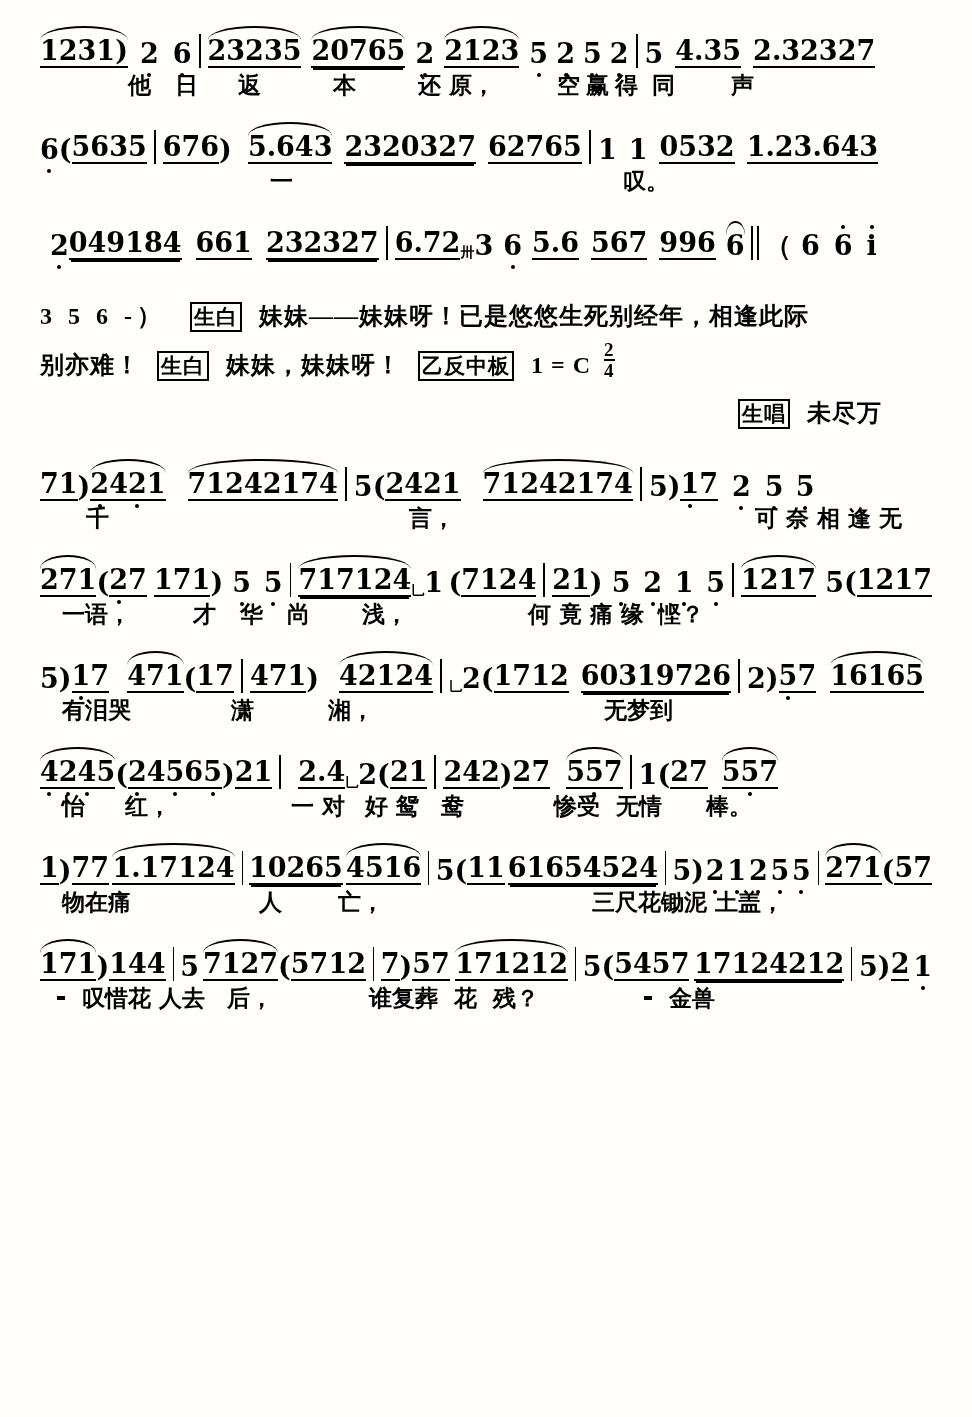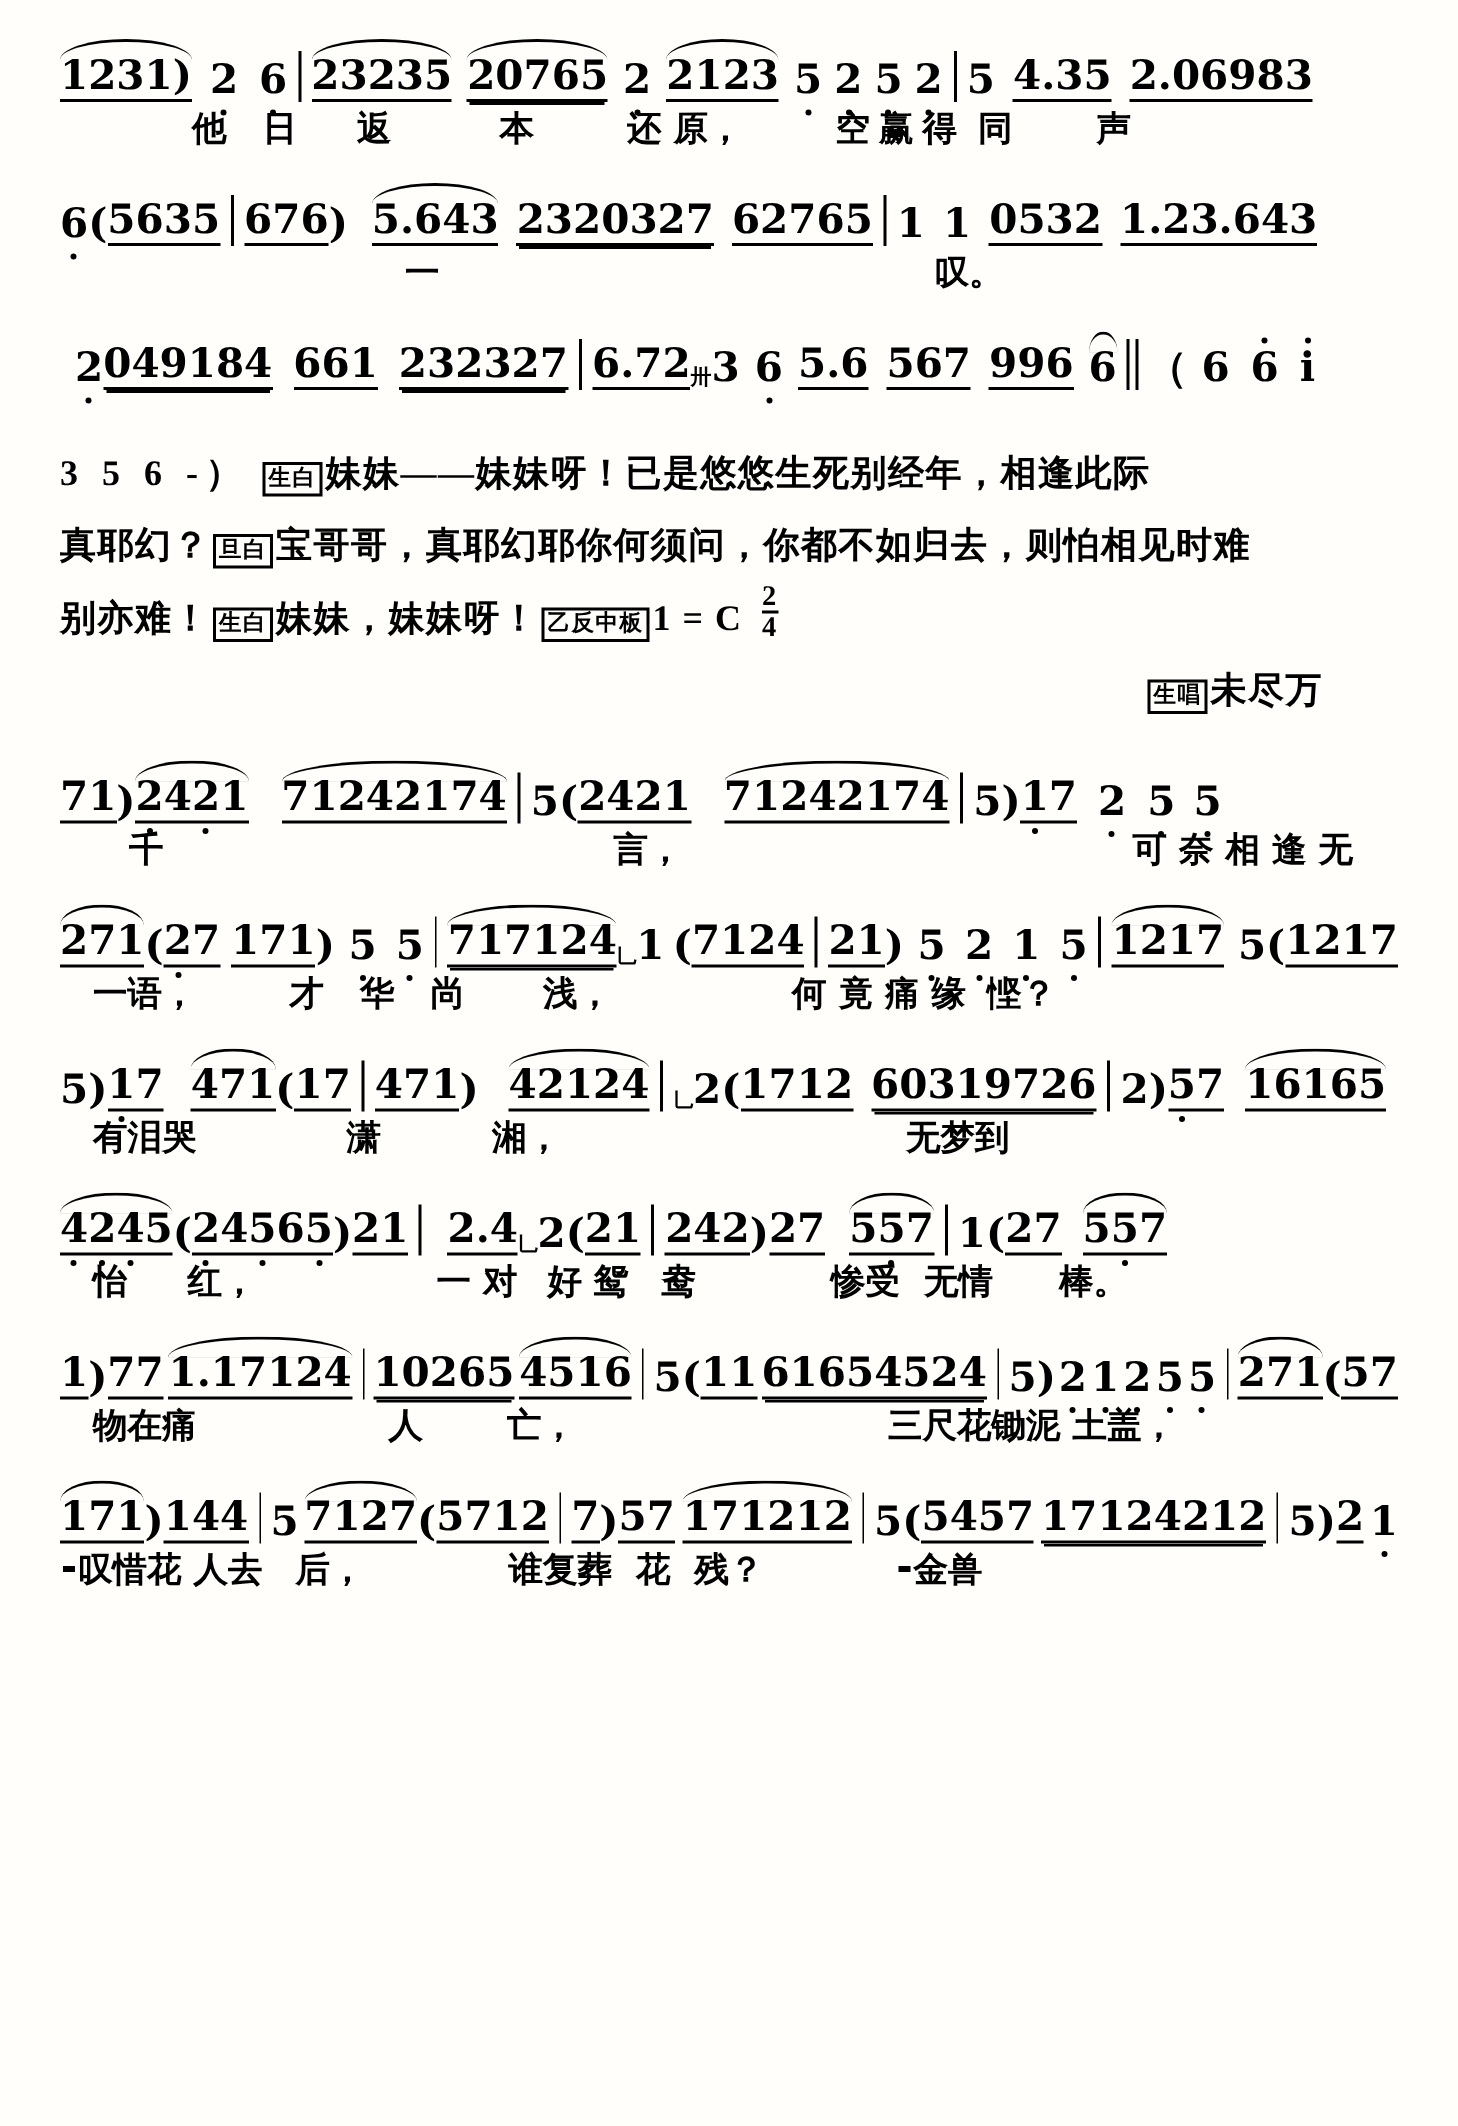--- a/index.html
+++ b/index.html
@@ -129,22 +129,22 @@
     font-size: 24px;
     font-weight: bold;
     line-height: 2.0;
     letter-spacing: 1px;
     margin: 2px 0 6px 0;
   }
   .role {
     display: inline-block;
     border: 2px solid #000;
     padding: 0 2px;
-    margin: 0 2px;
-    font-size: 15px;
+    margin: 0 17px;
+    font-size: 21px;
     line-height: 1.25;
   }
   .frac {
     display: inline-block;
     text-align: center;
     font-size: 19px;
     line-height: 1.0;
     vertical-align: -4px;
     margin: 0 6px;
   }
@@ -193,21 +193,21 @@
         <span class="dotu">2</span>
         <span class="sp" style="width:8px"></span>
         <span class="dotu">5</span>
         <span class="sp" style="width:8px"></span>
         <span class="dotu">2</span>
         <span class="bar"></span>
         <span>5</span>
         <span class="sp" style="width:12px"></span>
         <span class="u1">4.35</span>
         <span class="sp" style="width:12px"></span>
-        <span class="u1">2.06983</span>
+        <span class="u1">2.32327</span>
       </div>
       <div class="lyric-line">
         <span class="sp" style="width:88px"></span>
           <span>他</span>
         <span class="sp" style="width:24px"></span>
           <span>日</span>
         <span class="sp" style="width:40px"></span>
           <span>返</span>
         <span class="sp" style="width:72px"></span>
           <span>本</span>
@@ -294,23 +294,20 @@
         <span class="dotover">i</span>
       </div>
     </div>
 
     <div class="biggap"></div>
 
     <div class="prose">
       <div>
         <span class="ls">3   5   6   -）</span>
         <span class="role">生白</span><span>妹妹——妹妹呀！已是悠悠生死别经年，相逢此际</span>
-      </div>
-      <div>
-        <span>真耶幻？</span><span class="role">旦白</span><span>宝哥哥，真耶幻耶你何须问，你都不如归去，则怕相见时难</span>
       </div>
       <div>
         <span>别亦难！</span><span class="role">生白</span><span>妹妹，妹妹呀！</span><span class="role">乙反中板</span><span>1 = C</span>
         <span class="frac"><span class="num">2</span><span class="den">4</span></span>
         <span class="sp" style="width:30px"></span>
       </div>
       <div style="text-align:right;padding-right:50px;">
         <span class="role">生唱</span><span>未尽万</span>
       </div>
     </div>

